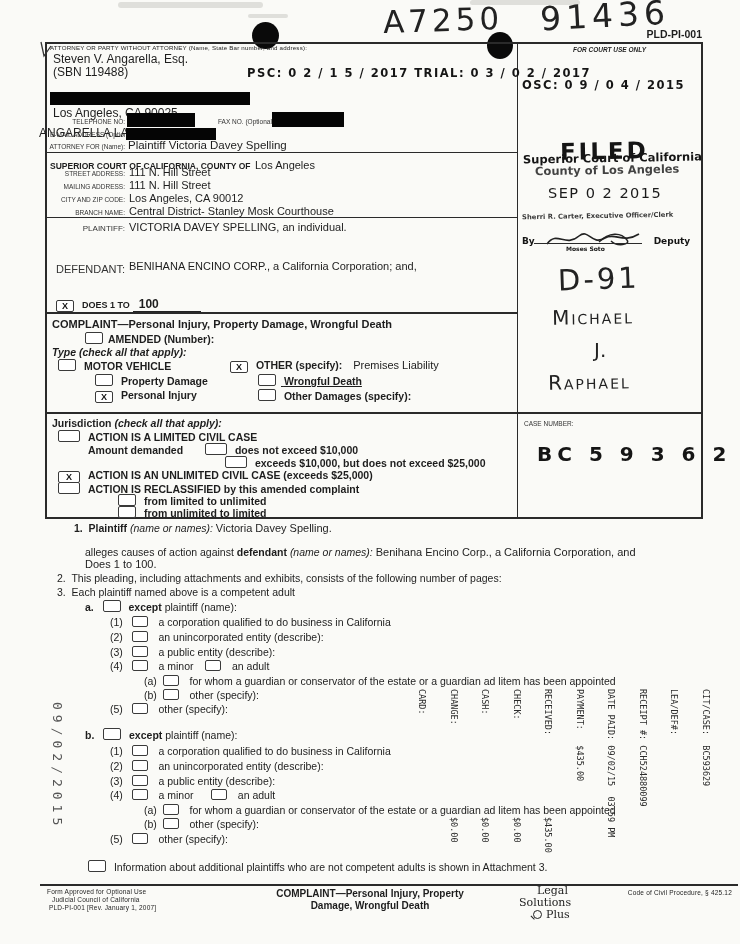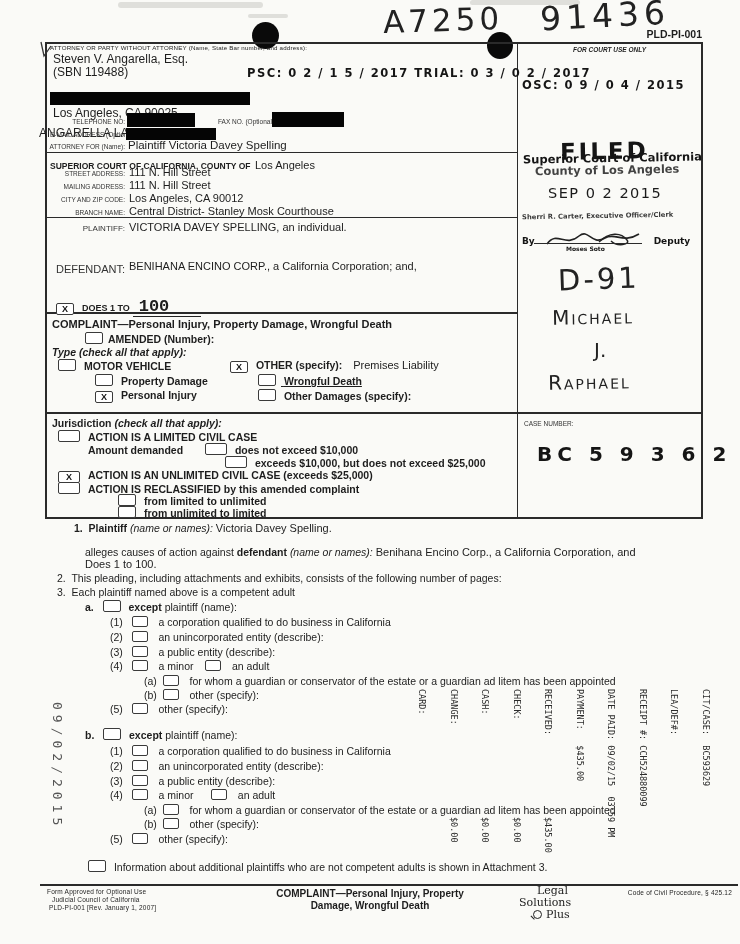--- a/index.html
+++ b/index.html
@@ -83,21 +83,21 @@
   <div class="abs lbl" style="left:125px;top:209px;transform:translateX(-100%);">BRANCH NAME:</div>
   <div class="abs val" style="left:129px;top:205px;">Central District- Stanley Mosk Courthouse</div>
 
   <div class="abs lbl" style="left:125px;top:224px;font-size:8px;transform:translateX(-100%);">PLAINTIFF:</div>
   <div class="abs val" style="left:129px;top:221px;">VICTORIA DAVEY SPELLING, an individual.</div>
   <div class="abs lbl" style="left:125px;top:263px;font-size:11px;transform:translateX(-100%);">DEFENDANT:</div>
   <div class="abs val" style="left:129px;top:260px;">BENIHANA ENCINO CORP., a California Corporation; and,</div>
   <div class="abs body-txt" style="left:56px;top:297px;">
     <span class="cb">X</span>
     <span class="b" style="font-size:9px;text-align:right;">DOES 1 TO</span>
-    <span class="b" style="display:inline-block;min-width:62px;border-bottom:1.5px solid #222;font-size:17px;padding-left:6px;font-family:Liberation Mono, monospace;">100</span>
+    <span class="b" style="display:inline-block;min-width:62px;border-bottom:1.5px solid #222;font-size:12px;padding-left:6px;">100</span>
   </div>
 
   <div class="abs b" style="left:52px;top:318px;font-size:11px;">COMPLAINT—Personal Injury, Property Damage, Wrongful Death</div>
   <div class="abs body-txt" style="left:85px;top:332px;">
     <span class="cb"></span>
     <span class="b">​</span><span class="b" style="font-weight:bold;">AMENDED (Number):</span>
   </div>
   <div class="abs b i" style="left:52px;top:346px;font-size:10.5px;">Type (check all that apply):</div>
   <div class="abs body-txt" style="left:58px;top:359px;">
     <span class="cb"></span>

